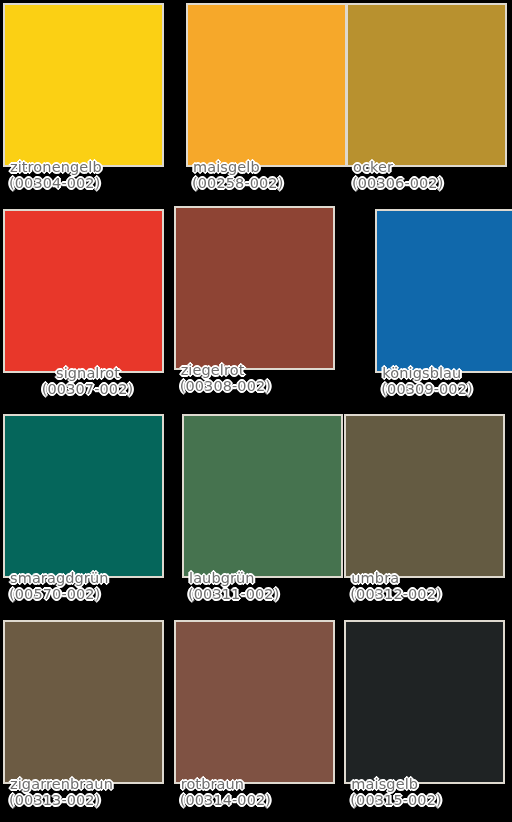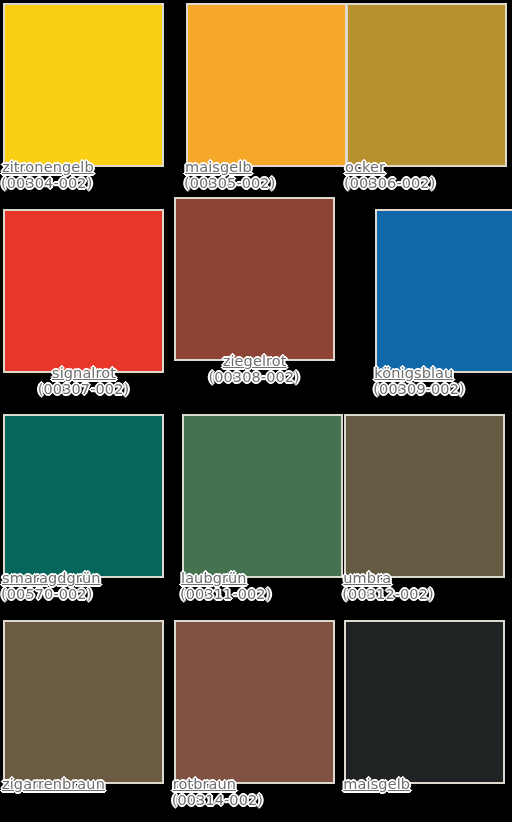--- a/index.html
+++ b/index.html
@@ -62,62 +62,61 @@
       -1px  1px 0 #ffffff,
        1px -1px 0 #ffffff,
       -1px -1px 0 #ffffff,
        2px  0   0 #ffffff,
       -2px  0   0 #ffffff,
        0    2px 0 #ffffff,
        0   -2px 0 #ffffff;
   }
 
   .swatch-name {
-    padding-left: 2px;
-    text-decoration: underline;
+    padding-left: 10px;
   }
 
   .swatch-code {
-    padding-left: 1px;
+    padding-left: 9px;
     margin-top: 1px;
   }
 </style>
 </head>
 <body>
 
 <div id="swatch-grid">
     <div class="swatch-cell" style="left: 0px; top: 0px; width: 170.667px; height: 205.5px;">
       <div class="swatch-chip" style="background: rgb(251, 208, 20); border-color: rgb(222, 217, 207);"></div>
       <div class="swatch-caption">
         <span class="swatch-name">zitronengelb</span>
         <span class="swatch-code">(00304-002)</span>
       </div>
     </div>
     <div class="swatch-cell" style="left: 183px; top: 0px; width: 170.667px; height: 205.5px;">
       <div class="swatch-chip" style="background: rgb(246, 168, 42); border-color: rgb(222, 217, 207);"></div>
       <div class="swatch-caption">
         <span class="swatch-name">maisgelb</span>
-        <span class="swatch-code">(00305-002)</span>
+        <span class="swatch-code">(00258-002)</span>
       </div>
     </div>
     <div class="swatch-cell" style="left: 343px; top: 0px; width: 170.667px; height: 205.5px;">
       <div class="swatch-chip" style="background: rgb(184, 145, 47); border-color: rgb(222, 217, 207);"></div>
       <div class="swatch-caption">
         <span class="swatch-name">ocker</span>
         <span class="swatch-code">(00306-002)</span>
       </div>
     </div>
     <div class="swatch-cell" style="left: 0px; top: 205.5px; width: 170.667px; height: 205.5px; text-align: center;">
       <div class="swatch-chip" style="background: rgb(232, 55, 42); border-color: rgb(222, 217, 207);"></div>
       <div class="swatch-caption">
         <span class="swatch-name">signalrot</span>
         <span class="swatch-code">(00307-002)</span>
       </div>
     </div>
-    <div class="swatch-cell" style="left: 170.667px; top: 194px; width: 170.667px; height: 205.5px; text-align: center;">
+    <div class="swatch-cell" style="left: 170.667px; top: 203px; width: 170.667px; height: 205.5px;">
       <div class="swatch-chip" style="background: rgb(142, 68, 52); border-color: rgb(222, 217, 207);"></div>
       <div class="swatch-caption">
         <span class="swatch-name">ziegelrot</span>
         <span class="swatch-code">(00308-002)</span>
       </div>
     </div>
     <div class="swatch-cell" style="left: 341.333px; top: 205.5px; width: 170.667px; height: 205.5px; margin-left: 31px;">
       <div class="swatch-chip" style="background: rgb(16, 104, 171); border-color: rgb(222, 217, 207);"></div>
       <div class="swatch-caption">
         <span class="swatch-name">königsblau</span>
@@ -142,28 +141,30 @@
       <div class="swatch-chip" style="background: rgb(100, 91, 66); border-color: rgb(222, 217, 207);"></div>
       <div class="swatch-caption">
         <span class="swatch-name">umbra</span>
         <span class="swatch-code">(00312-002)</span>
       </div>
     </div>
     <div class="swatch-cell" style="left: 0px; top: 616.5px; width: 170.667px; height: 205.5px;">
       <div class="swatch-chip" style="background: rgb(108, 91, 67); border-color: rgb(222, 217, 207);"></div>
       <div class="swatch-caption">
         <span class="swatch-name">zigarrenbraun</span>
+        <span class="swatch-code">(00313-002)</span>
       </div>
     </div>
     <div class="swatch-cell" style="left: 170.667px; top: 616.5px; width: 170.667px; height: 205.5px;">
       <div class="swatch-chip" style="background: rgb(127, 82, 67); border-color: rgb(222, 217, 207);"></div>
       <div class="swatch-caption">
         <span class="swatch-name">rotbraun</span>
         <span class="swatch-code">(00314-002)</span>
       </div>
     </div>
     <div class="swatch-cell" style="left: 341.333px; top: 616.5px; width: 170.667px; height: 205.5px;">
       <div class="swatch-chip" style="background: rgb(31, 35, 36); border-color: rgb(222, 217, 207);"></div>
       <div class="swatch-caption">
         <span class="swatch-name">maisgelb</span>
+        <span class="swatch-code">(00315-002)</span>
       </div>
     </div>
   </div>
 
 </body></html>

